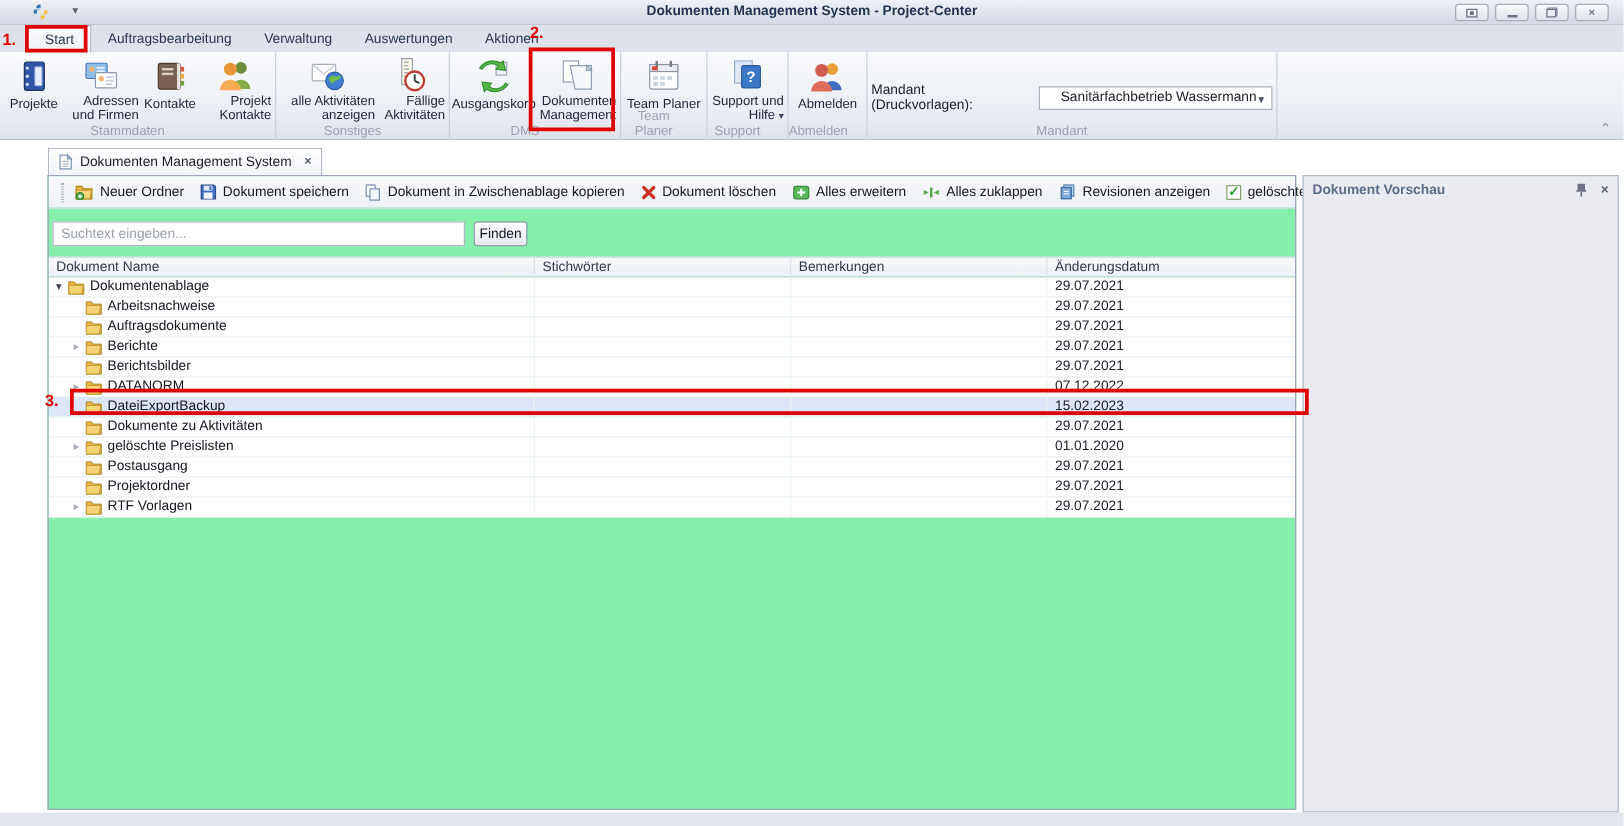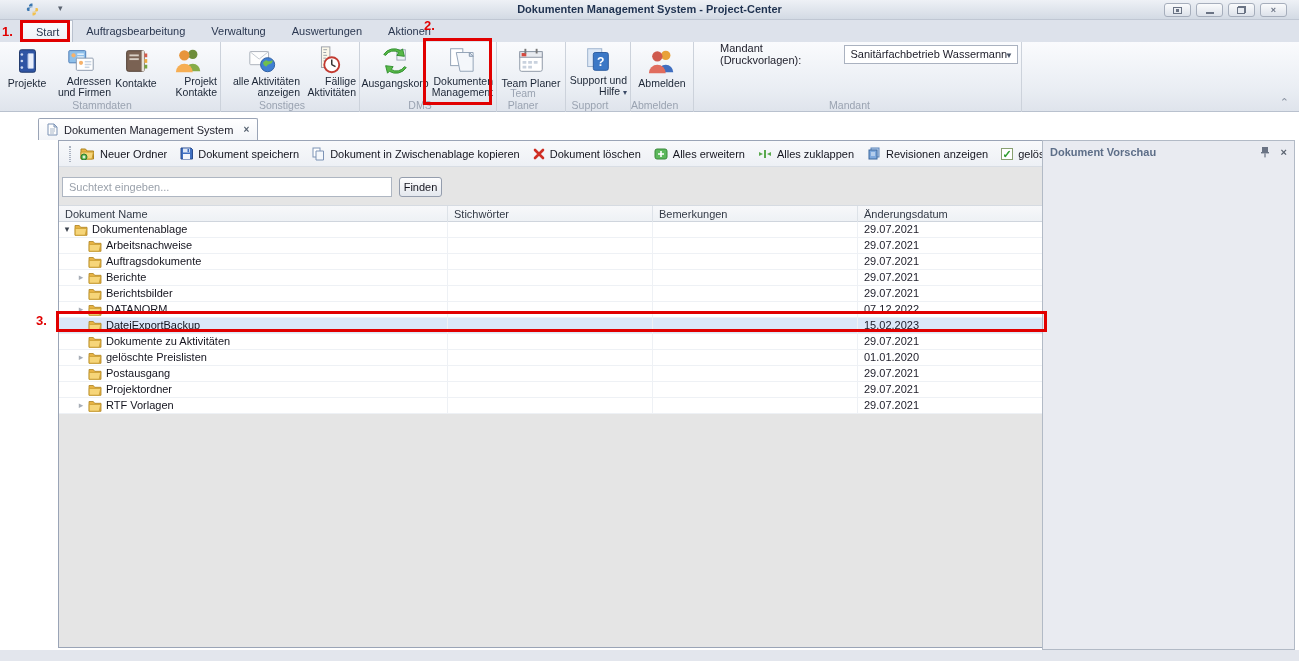--- a/index.html
+++ b/index.html
@@ -35,36 +35,36 @@
   .ribbon { position:absolute; left:0; top:42px; width:1299px; height:70px;
     background:linear-gradient(#fafbfd,#e9edf3 70%,#dfe4ec); border-bottom:1px solid #b9c1ce; display:flex; }
   .rgroup { height:70px; border-right:1px solid #ccd2db; position:relative; padding:0 3px; }
   .rgroup-label { position:absolute; left:0; right:16px; bottom:1px; text-align:center;
     color:#9aa3b1; font-size:10.5px; }
   .rbuttons { display:flex; height:56px; }
   .rbtn { display:flex; flex-direction:column; align-items:center; padding-top:2px; }
   .rbtn .ric { height:34px; display:flex; align-items:center; justify-content:center; }
   .rbtn .rlabel { font-size:10.5px; line-height:11px; text-align:right; color:#1c2636; }
   .drop-arrow { font-size:8px; color:#3a4a66; }
-  .mandant-wrap { display:flex; align-items:center; gap:10px;margin-left:23px; }
+  .mandant-wrap { display:flex; align-items:center; padding-top:24px; gap:10px; }
   .mandant-combo { width:192px; height:19px; background:#fff; border:1px solid #aab2c0;
-    display:flex; align-items:center; padding-left:5px; position:relative; }
+    display:flex; align-items:center; padding-left:5px; position:relative;justify-content:center; }
   .mandant-combo .cb-arrow { position:absolute; right:4px; top:5px; font-size:8px; color:#4a5568; }
   .ribbon-chevron { position:absolute; right:10px; bottom:2px; color:#8a93a2; font-size:11px; }
 
   
   .tabstrip { position:absolute; left:0; top:118px; width:1299px; height:22px; }
   .doctab { position:absolute; left:38px; top:0; height:22px; padding:4px 8px; display:flex;
     align-items:center; gap:6px; background:linear-gradient(#ffffff,#f2f4f8);
     border:1px solid #9aa4b6; border-bottom:none; border-radius:2px 2px 0 0; }
   .doctab-close { color:#55606f; font-weight:bold; font-size:10px; margin-left:4px; }
 
   
   .content { position:absolute; left:38px; top:140px; width:999px; height:508px;
-    background:#e5e5e5; border:1px solid #9aa4b6;margin-left:20px; }
+    background:#86efac; border:1px solid #9aa4b6; }
   .toolbar { position:absolute; left:0; top:0; width:997px; height:26px;
     background:linear-gradient(#f8f9fb,#edf0f5); border-bottom:1px solid #d8dde4;
     display:flex; align-items:center; gap:13px; padding:0 8px 0 10px; }
   .tgrip { width:3px; height:16px; border-left:1px dotted #aab2c0; border-right:1px dotted #aab2c0; margin-right:-4px; }
   .titem { display:flex; align-items:center; gap:5px; color:#15151f; white-space:nowrap; }
   .tcheck { width:12px; height:12px; background:#fff; border:1px solid #88a070; color:#2f9e2f;
     font-size:11px; line-height:10px; text-align:center; font-weight:bold; }
   .toolbar-more { margin-left:auto; border-left:1px solid #d4d9e0; padding-left:6px;
     color:#5a6370; font-size:8px; align-self:stretch; display:flex; align-items:center; }
 

